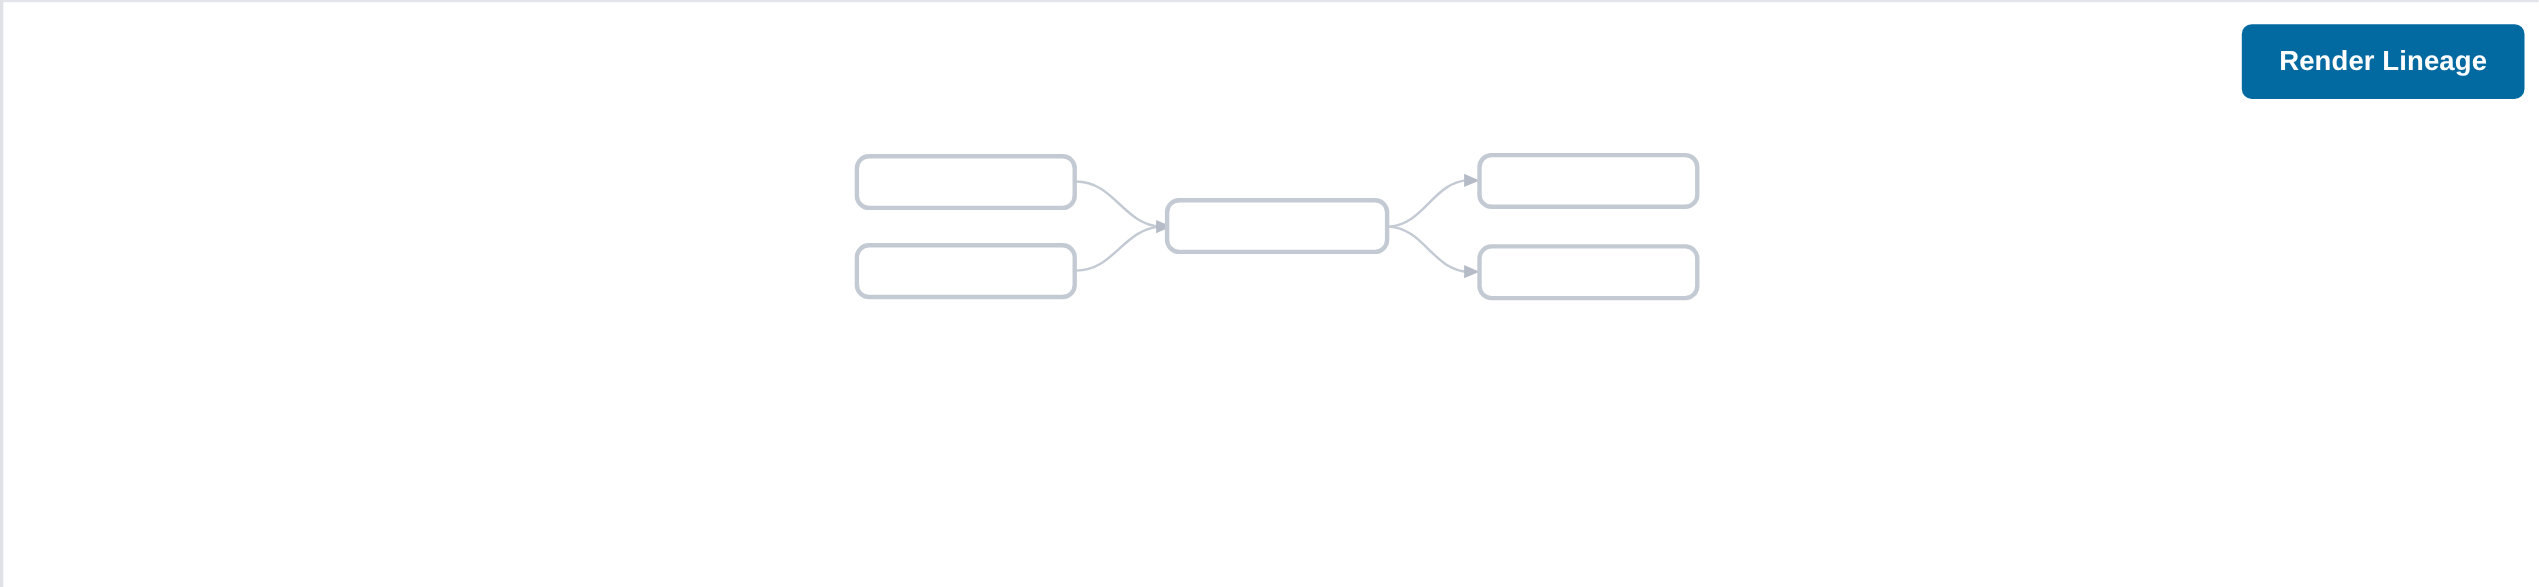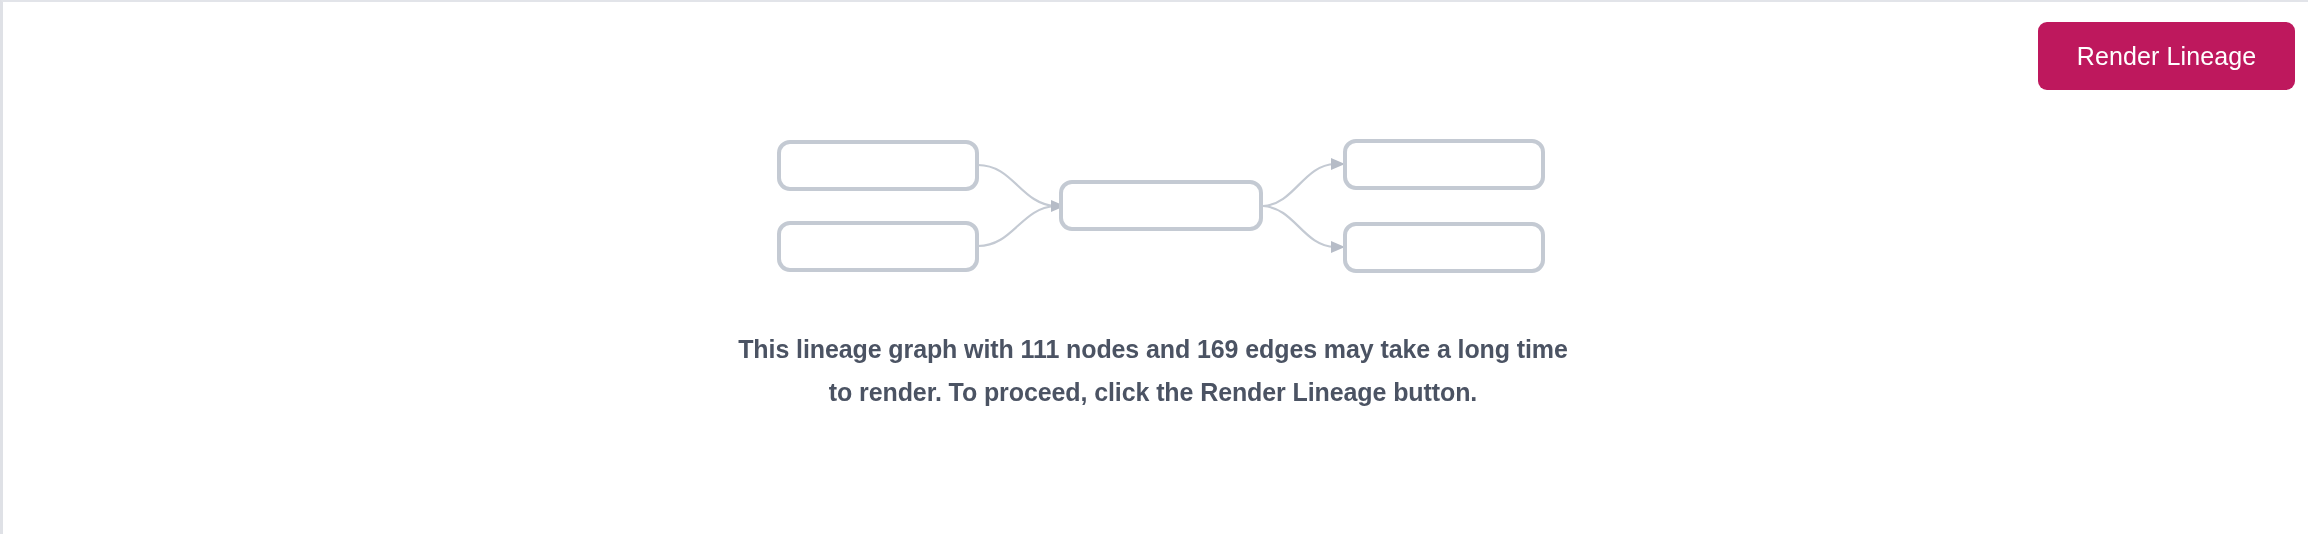--- a/index.html
+++ b/index.html
@@ -21,27 +21,27 @@
     border-left: 3px solid #dfe1e6;
   }
 
   
   .render-button {
     position: absolute;
     left: 2035px;
     top: 20px;
     width: 257px;
     height: 68px;
-    background: #be185d;
+    background: #0369a1;
     color: #ffffff;
     border: none;
     border-radius: 9px;
     font-family: "Liberation Sans", sans-serif;
     font-size: 25px;
-    font-weight: normal;
+    font-weight: bold;
     letter-spacing: 0.1px;
     line-height: 68px;
     text-align: center;
     cursor: pointer;
     padding: 0;
     white-space: nowrap;
   }
 
   
   .graph-area {
@@ -112,15 +112,14 @@
       <polygon class="edge-head" points="588,119 602,125 588,131"></polygon>
 
       <rect class="node-rect" x="36" y="20" width="198" height="47" rx="11"></rect>
       <rect class="node-rect" x="36" y="101" width="198" height="47" rx="11"></rect>
       <rect class="node-rect" x="318" y="60" width="200" height="47" rx="11"></rect>
       <rect class="node-rect" x="602" y="19" width="198" height="47" rx="11"></rect>
       <rect class="node-rect" x="602" y="102" width="198" height="47" rx="11"></rect>
     </svg>
   </div>
 
-  <div class="notice">This lineage graph with 111 nodes and 169 edges may take a long time to render. To proceed, click the Render Lineage button.</div>
 
 </div>
 
 </body></html>

